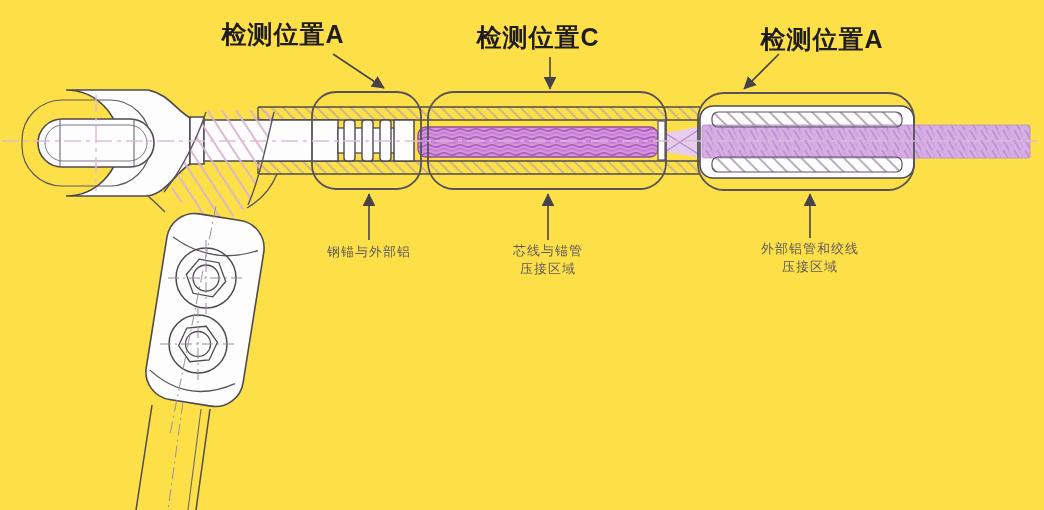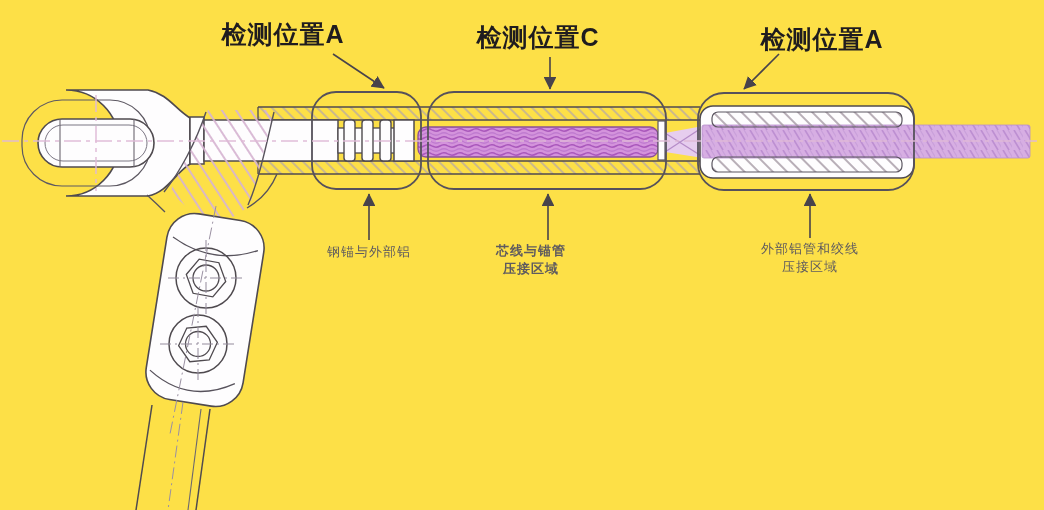--- a/index.html
+++ b/index.html
@@ -149,21 +149,21 @@
     </g>
   </svg>
 
   <div class="lbl lbl-top" style="left:206px;top:18px;width:154px;">检测位置A</div>
   <div class="lbl lbl-top" style="left:461px;top:21px;width:154px;">检测位置C</div>
   <div class="lbl lbl-top" style="left:745px;top:23px;width:154px;">检测位置A</div>
 
   <div class="lbl lbl-bot" style="left:289px;top:243px;width:160px;">
     <div>钢锚与外部铝</div>
   </div>
-  <div class="lbl lbl-bot" style="left:451px;top:242px;width:160px;font-weight:bold;">
+  <div class="lbl lbl-bot" style="left:468px;top:242px;width:160px;">
     <div>芯线与锚管</div>
     <div>压接区域</div>
   </div>
   <div class="lbl lbl-bot" style="left:720px;top:240px;width:180px;">
     <div>外部铝管和绞线</div>
     <div>压接区域</div>
   </div>
 
 </div>
 

